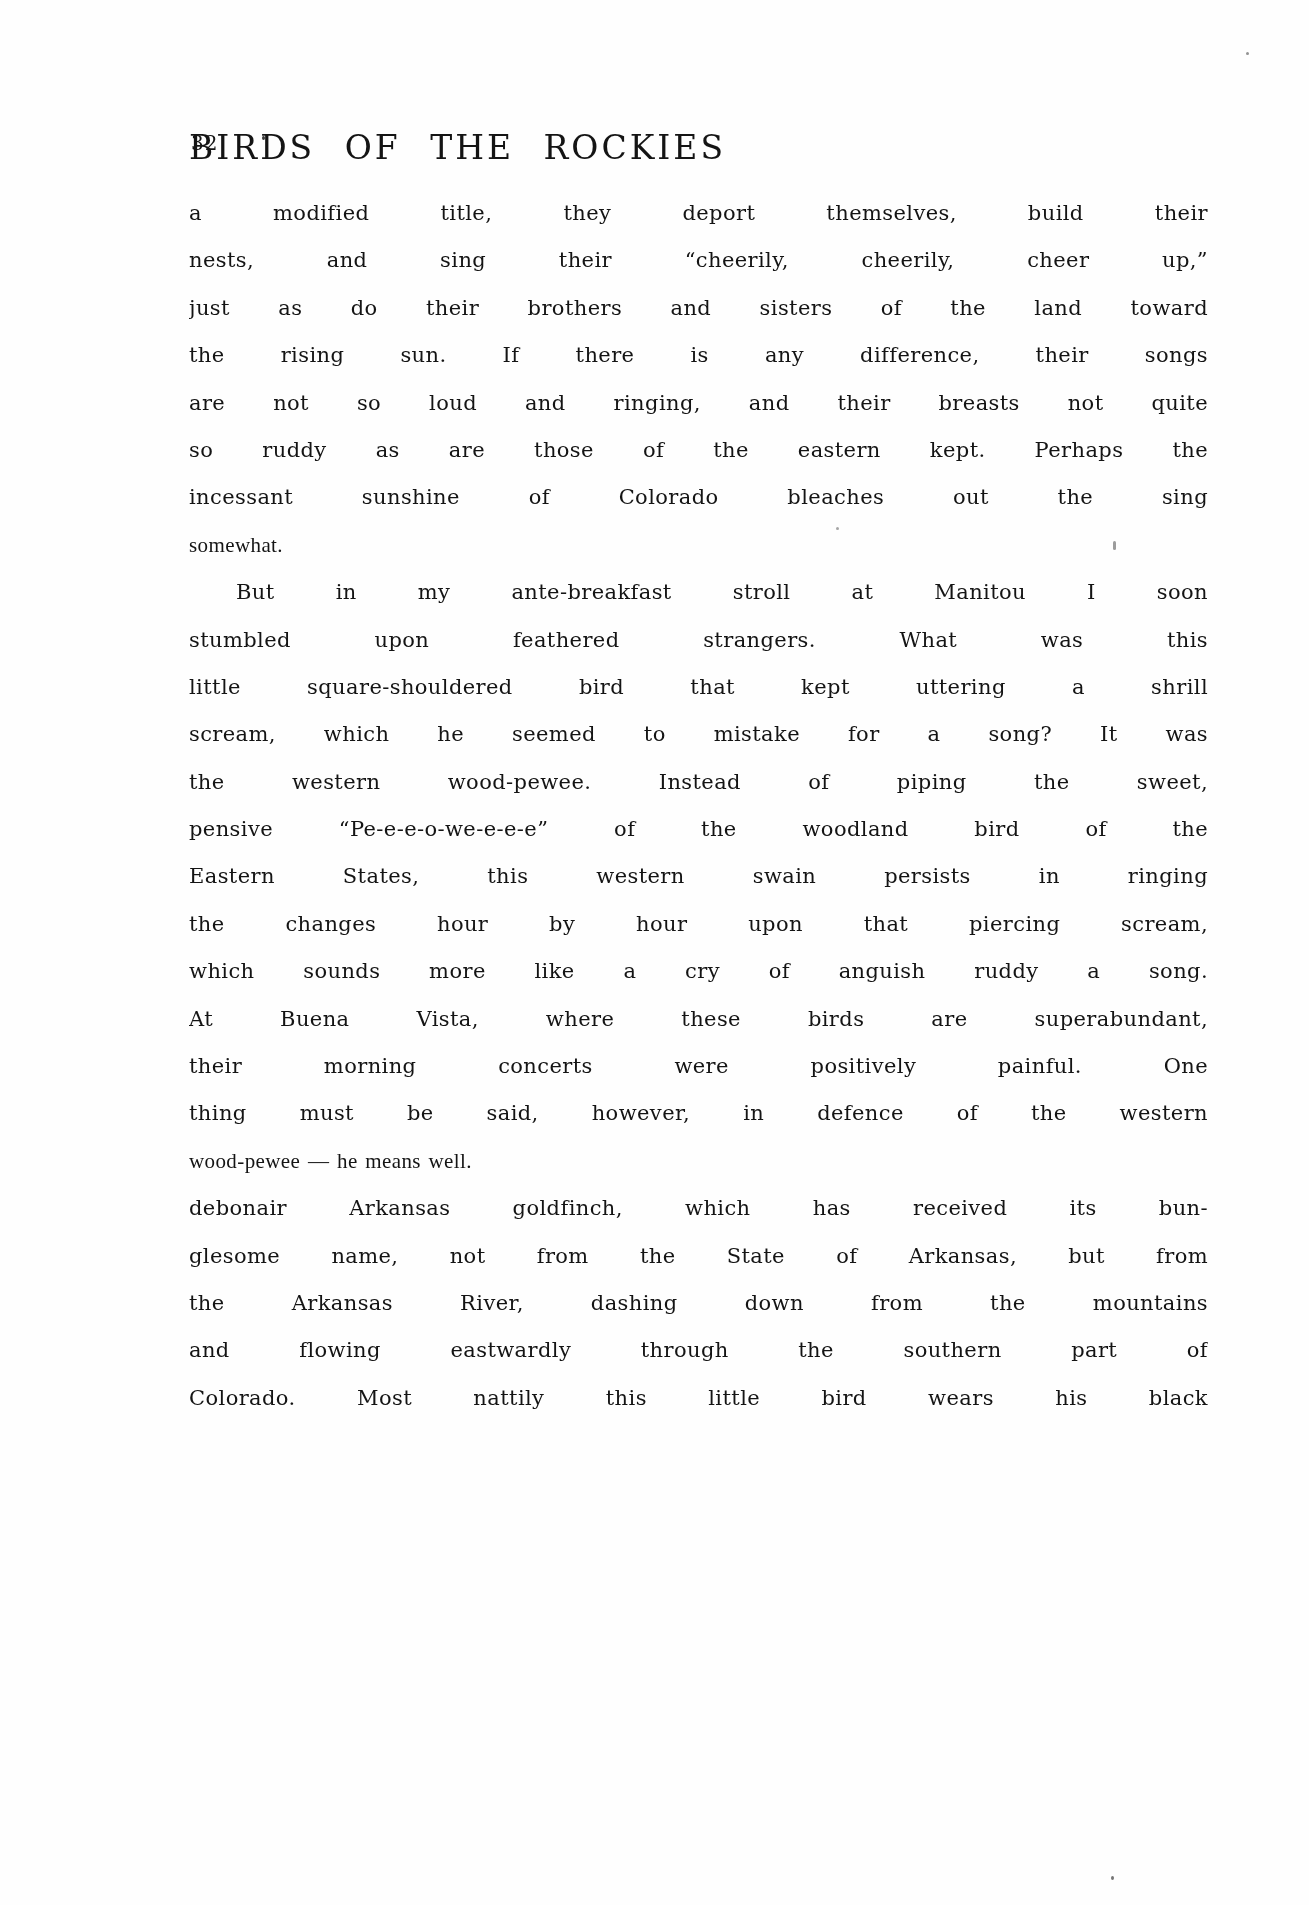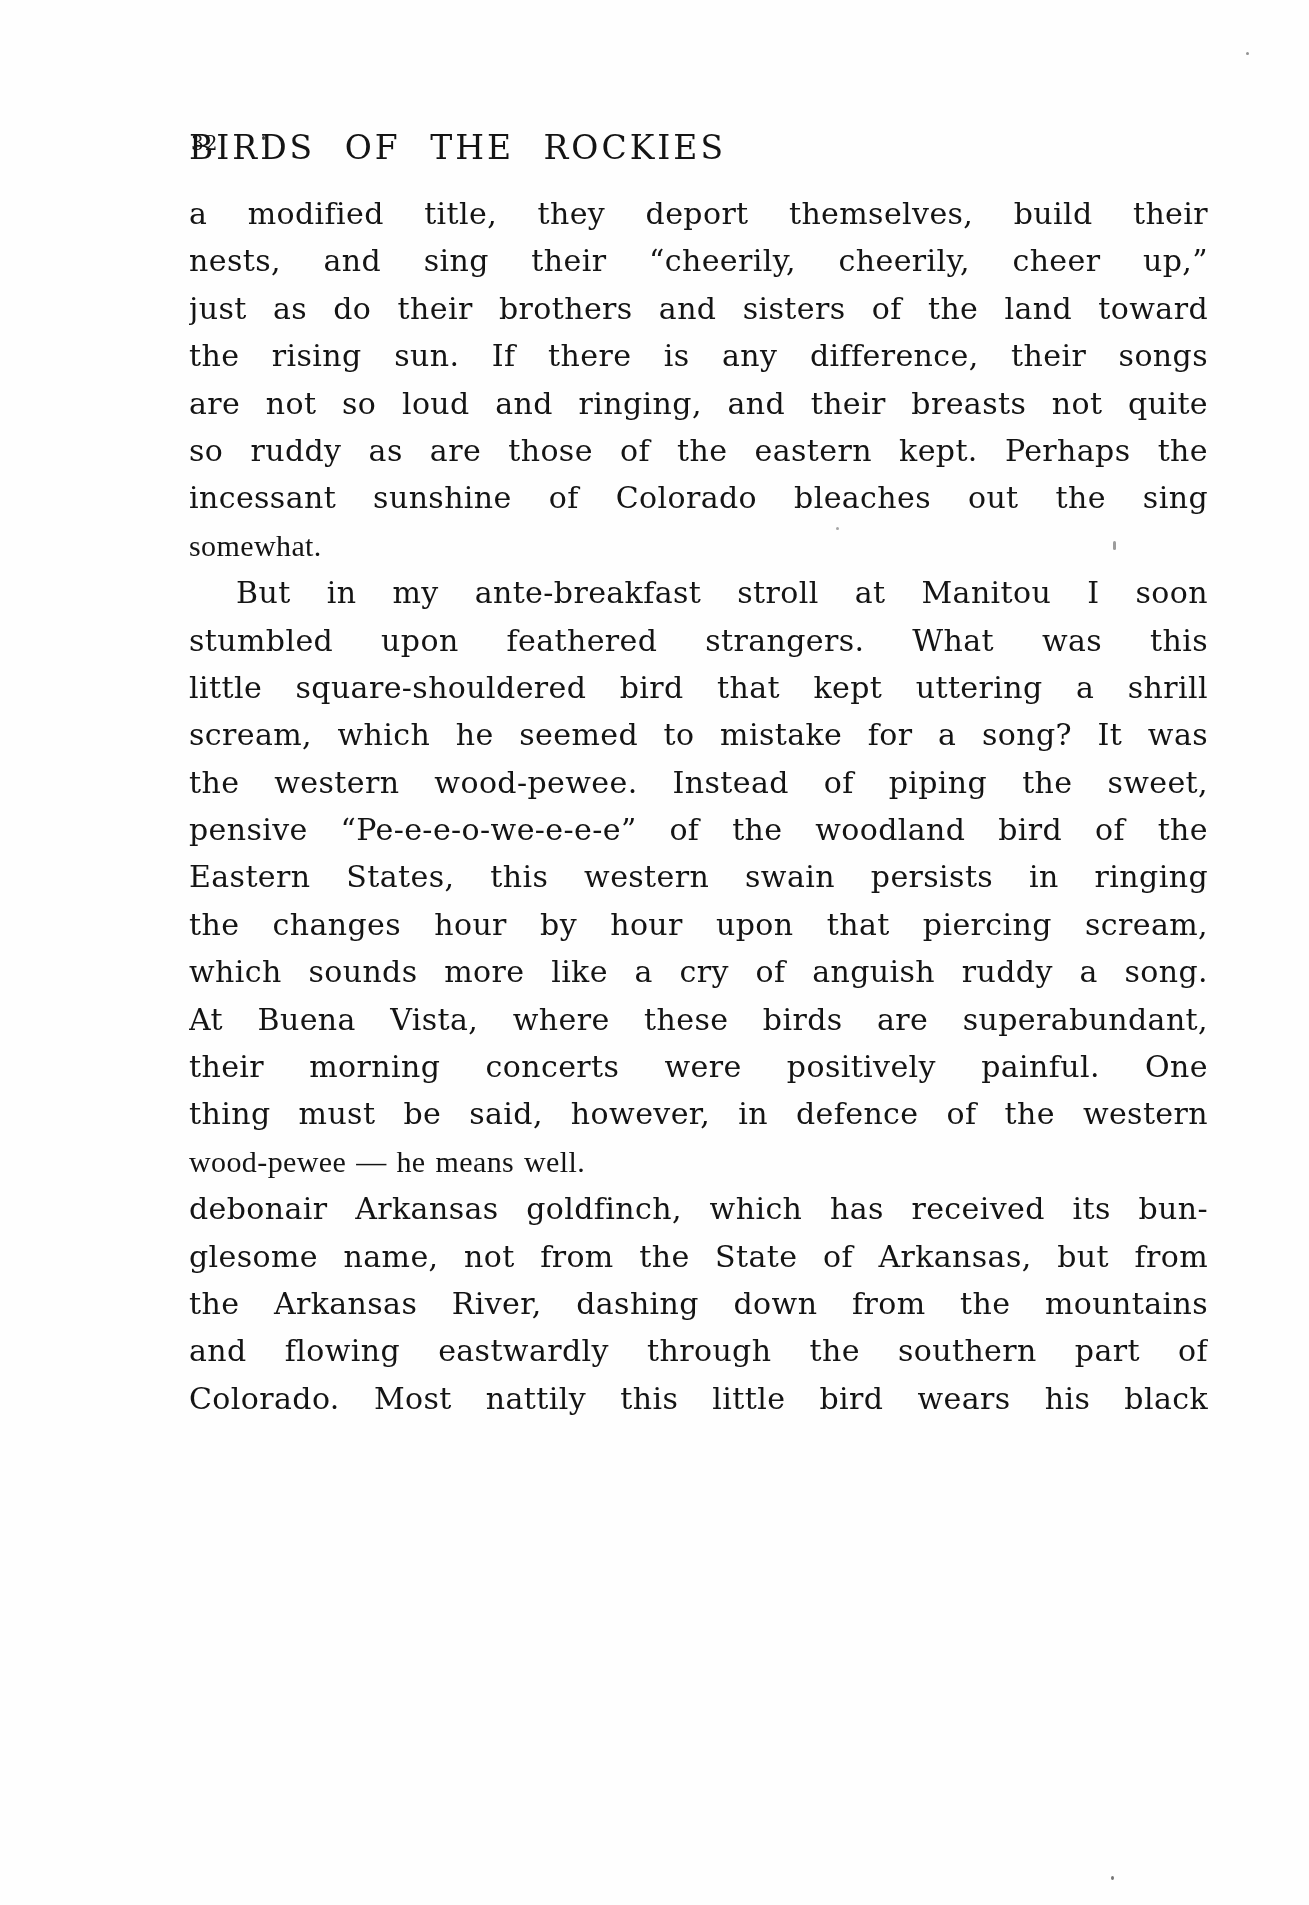--- a/index.html
+++ b/index.html
@@ -47,21 +47,21 @@
   }
   .text-block {
     position: absolute;
     top: 190px;
     left: 189px;
     width: 1019px;
   }
   .line {
     height: 47.4px;
     line-height: 47.4px;
-    font-size: 30px;
+    font-size: 21px;
     letter-spacing: 0.4px;
     word-spacing: 2px;
     text-align: justify;
     text-align-last: justify;
     white-space: normal;
     overflow: hidden;
   }
   .line.indent {
     padding-left: 47px;
   }

